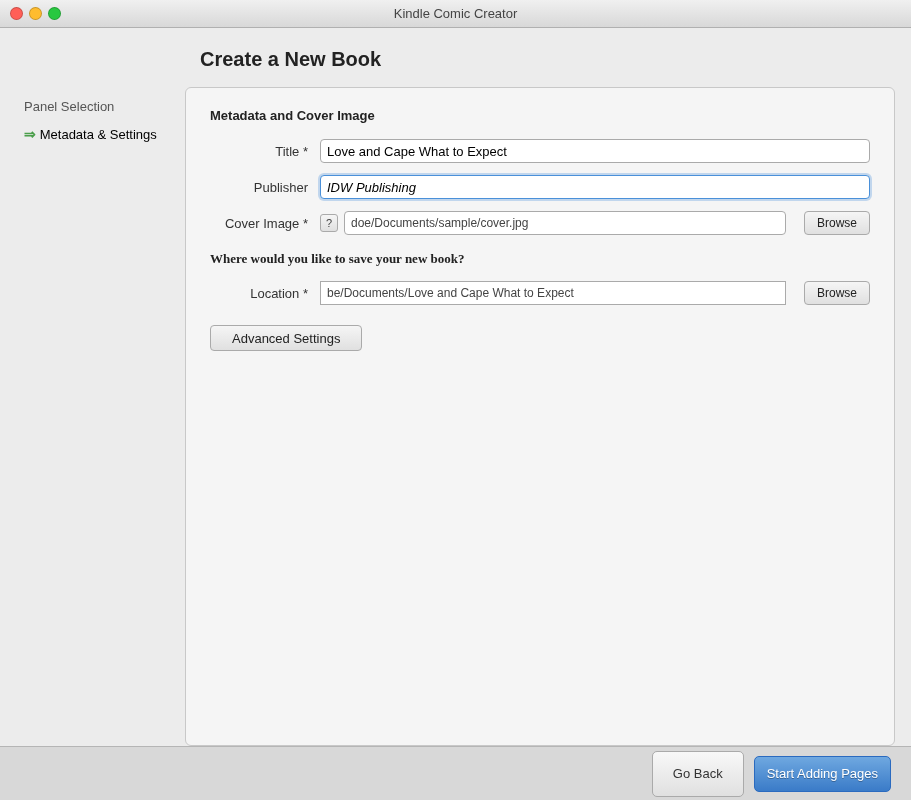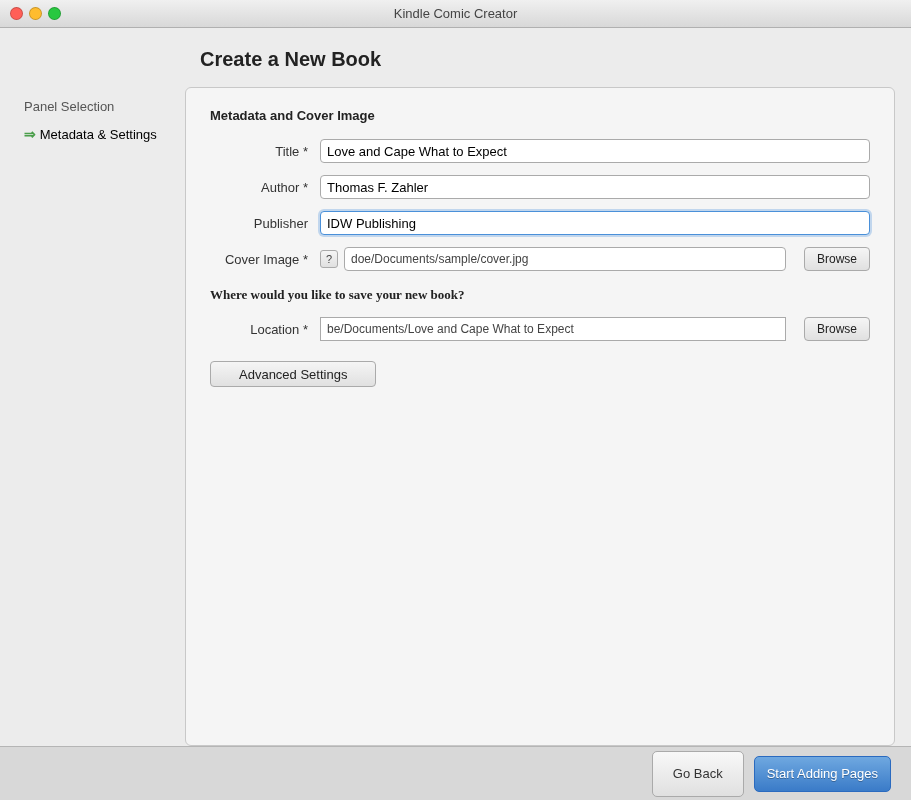--- a/index.html
+++ b/index.html
@@ -145,20 +145,21 @@
       border-radius: 4px;
       padding: 0 6px;
       font-size: 13px;
       background: white;
       outline: none;
     }
 
     .publisher-input {
       border-color: #4a90d9;
       box-shadow: 0 0 0 2px rgba(74,144,217,0.3);
+      font-style: italic;
     }
 
     .cover-image-group {
       display: flex;
       align-items: center;
       margin-bottom: 12px;
     }
 
     .help-btn {
       width: 18px;
@@ -230,21 +231,21 @@
       background: white;
       display: flex;
       align-items: center;
       color: #444;
       overflow: hidden;
       white-space: nowrap;
     }
 
     .advanced-btn {
       height: 26px;
-      padding: 0 28px;
+      padding: 0 21px;
       border: 1px solid #aaa;
       border-radius: 4px;
       background: linear-gradient(to bottom, #f5f5f5, #e0e0e0);
       font-size: 13px;
       cursor: pointer;
       color: #222;
       margin-top: 4px;
     }
 
     .bottom-bar {
@@ -314,24 +315,20 @@
       <div class="main-panel">
         <div class="section-title">Metadata and Cover Image</div>
 
         
         <div class="form-group">
           <div class="form-label">Title *</div>
           <input type="text" class="form-input" value="Love and Cape What to Expect" style="">
         </div>
 
         
-        <div class="form-group">
-          <div class="form-label">Author *</div>
-          <input type="text" class="form-input" value="Thomas F. Zahler" style="">
-        </div>
 
         
         <div class="form-group">
           <div class="form-label">Publisher</div>
           <input type="text" class="form-input publisher-input" value="IDW Publishing" style="">
         </div>
 
         
         <div class="cover-image-group">
           <div class="form-label">Cover Image *</div>

